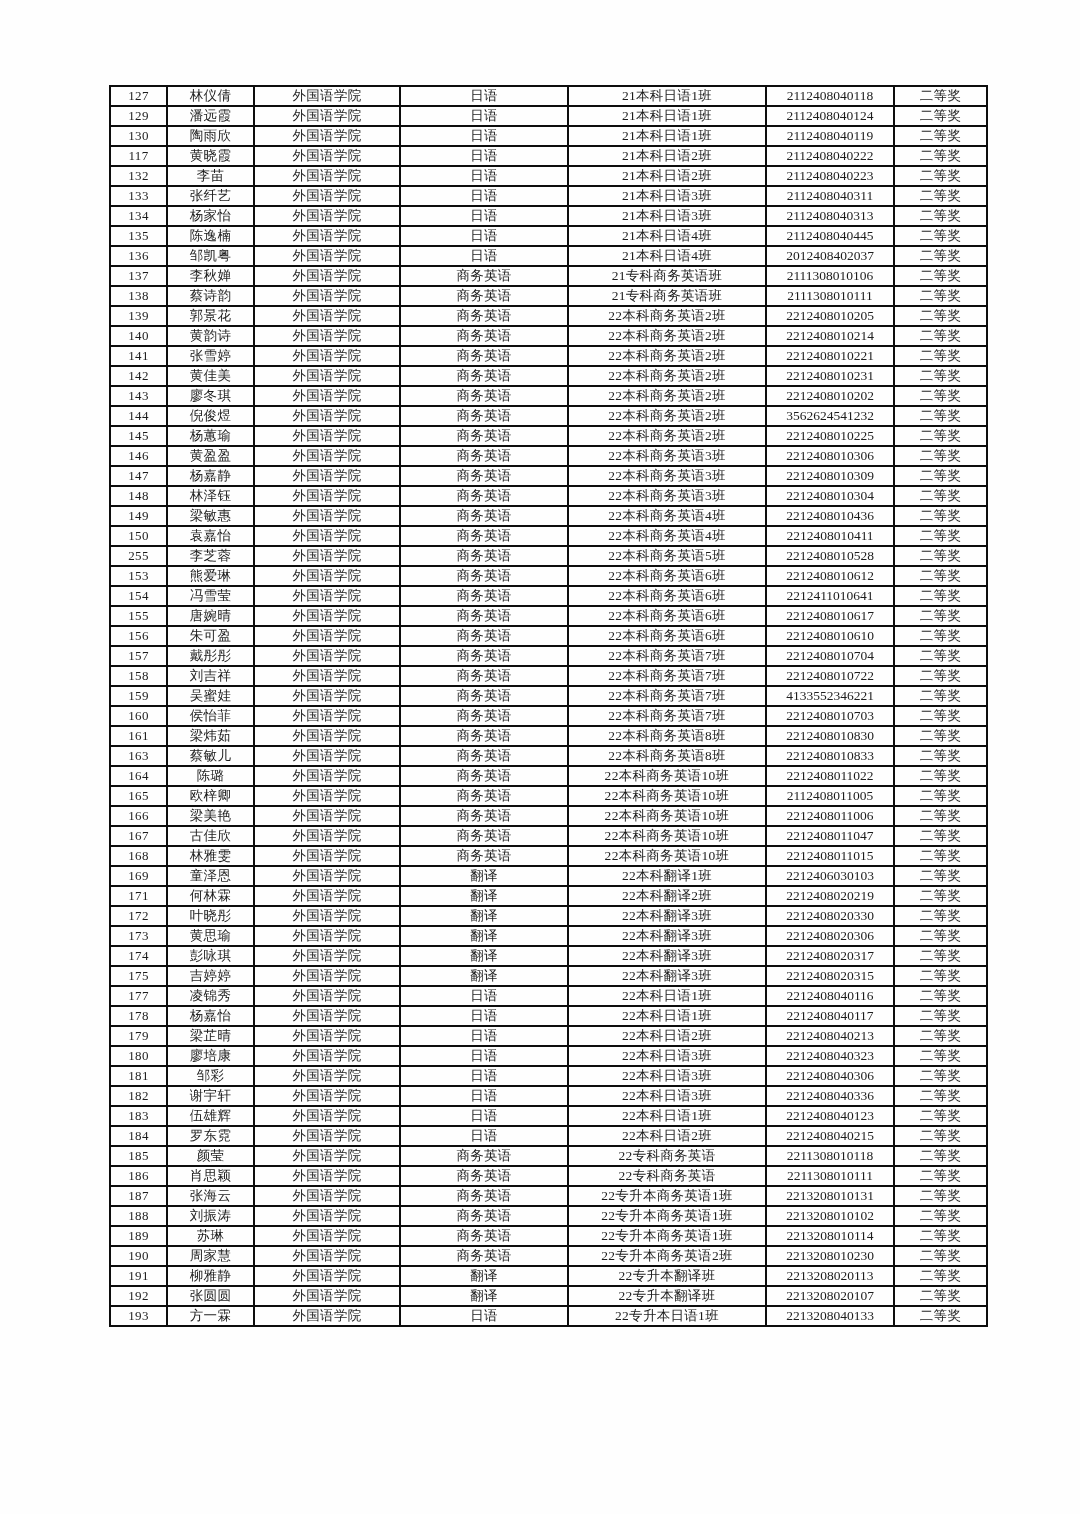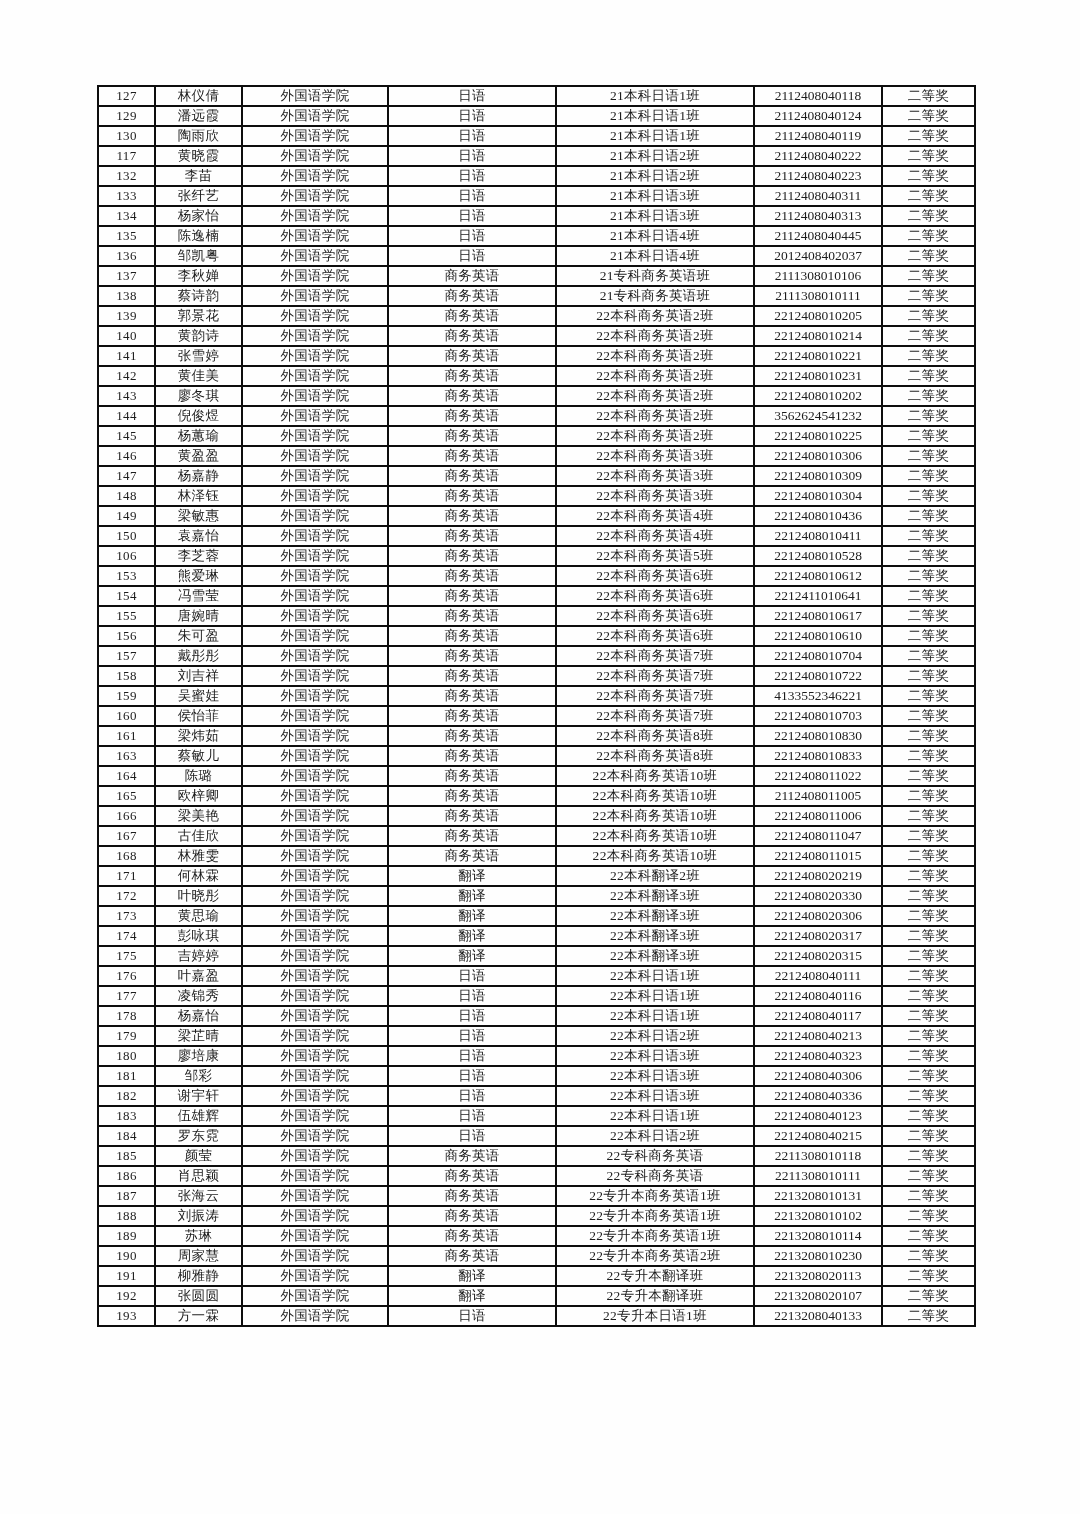--- a/index.html
+++ b/index.html
@@ -15,21 +15,21 @@
   }
   .scan-page {
     position: absolute;
     left: 0; top: 0;
     width: 1080px;
     height: 1514px;
     background: #fefefe;
   }
   table.awards {
     position: absolute;
-    left: 97px;
+    left: 109px;
     top: 85px;
     width: 877px;
     border-collapse: collapse;
     table-layout: fixed;
   }
   table.awards td {
     border: 2px solid #0d0d0d;
     height: 18px;
     padding: 0 2px;
     text-align: center;
@@ -260,21 +260,21 @@
         <tr>
           <td class="c0">150</td>
           <td class="c1">袁嘉怡</td>
           <td class="c2">外国语学院</td>
           <td class="c3">商务英语</td>
           <td class="c4">22本科商务英语4班</td>
           <td class="c5">2212408010411</td>
           <td class="c6">二等奖</td>
         </tr>
         <tr>
-          <td class="c0">106</td>
+          <td class="c0">255</td>
           <td class="c1">李芝蓉</td>
           <td class="c2">外国语学院</td>
           <td class="c3">商务英语</td>
           <td class="c4">22本科商务英语5班</td>
           <td class="c5">2212408010528</td>
           <td class="c6">二等奖</td>
         </tr>
         <tr>
           <td class="c0">153</td>
           <td class="c1">熊爱琳</td>
@@ -404,20 +404,29 @@
         <tr>
           <td class="c0">168</td>
           <td class="c1">林雅雯</td>
           <td class="c2">外国语学院</td>
           <td class="c3">商务英语</td>
           <td class="c4">22本科商务英语10班</td>
           <td class="c5">2212408011015</td>
           <td class="c6">二等奖</td>
         </tr>
         <tr>
+          <td class="c0">169</td>
+          <td class="c1">童泽恩</td>
+          <td class="c2">外国语学院</td>
+          <td class="c3">翻译</td>
+          <td class="c4">22本科翻译1班</td>
+          <td class="c5">2212406030103</td>
+          <td class="c6">二等奖</td>
+        </tr>
+        <tr>
           <td class="c0">171</td>
           <td class="c1">何林霖</td>
           <td class="c2">外国语学院</td>
           <td class="c3">翻译</td>
           <td class="c4">22本科翻译2班</td>
           <td class="c5">2212408020219</td>
           <td class="c6">二等奖</td>
         </tr>
         <tr>
           <td class="c0">172</td>
@@ -446,29 +455,20 @@
           <td class="c5">2212408020317</td>
           <td class="c6">二等奖</td>
         </tr>
         <tr>
           <td class="c0">175</td>
           <td class="c1">吉婷婷</td>
           <td class="c2">外国语学院</td>
           <td class="c3">翻译</td>
           <td class="c4">22本科翻译3班</td>
           <td class="c5">2212408020315</td>
-          <td class="c6">二等奖</td>
-        </tr>
-        <tr>
-          <td class="c0">176</td>
-          <td class="c1">叶嘉盈</td>
-          <td class="c2">外国语学院</td>
-          <td class="c3">日语</td>
-          <td class="c4">22本科日语1班</td>
-          <td class="c5">2212408040111</td>
           <td class="c6">二等奖</td>
         </tr>
         <tr>
           <td class="c0">177</td>
           <td class="c1">凌锦秀</td>
           <td class="c2">外国语学院</td>
           <td class="c3">日语</td>
           <td class="c4">22本科日语1班</td>
           <td class="c5">2212408040116</td>
           <td class="c6">二等奖</td>

